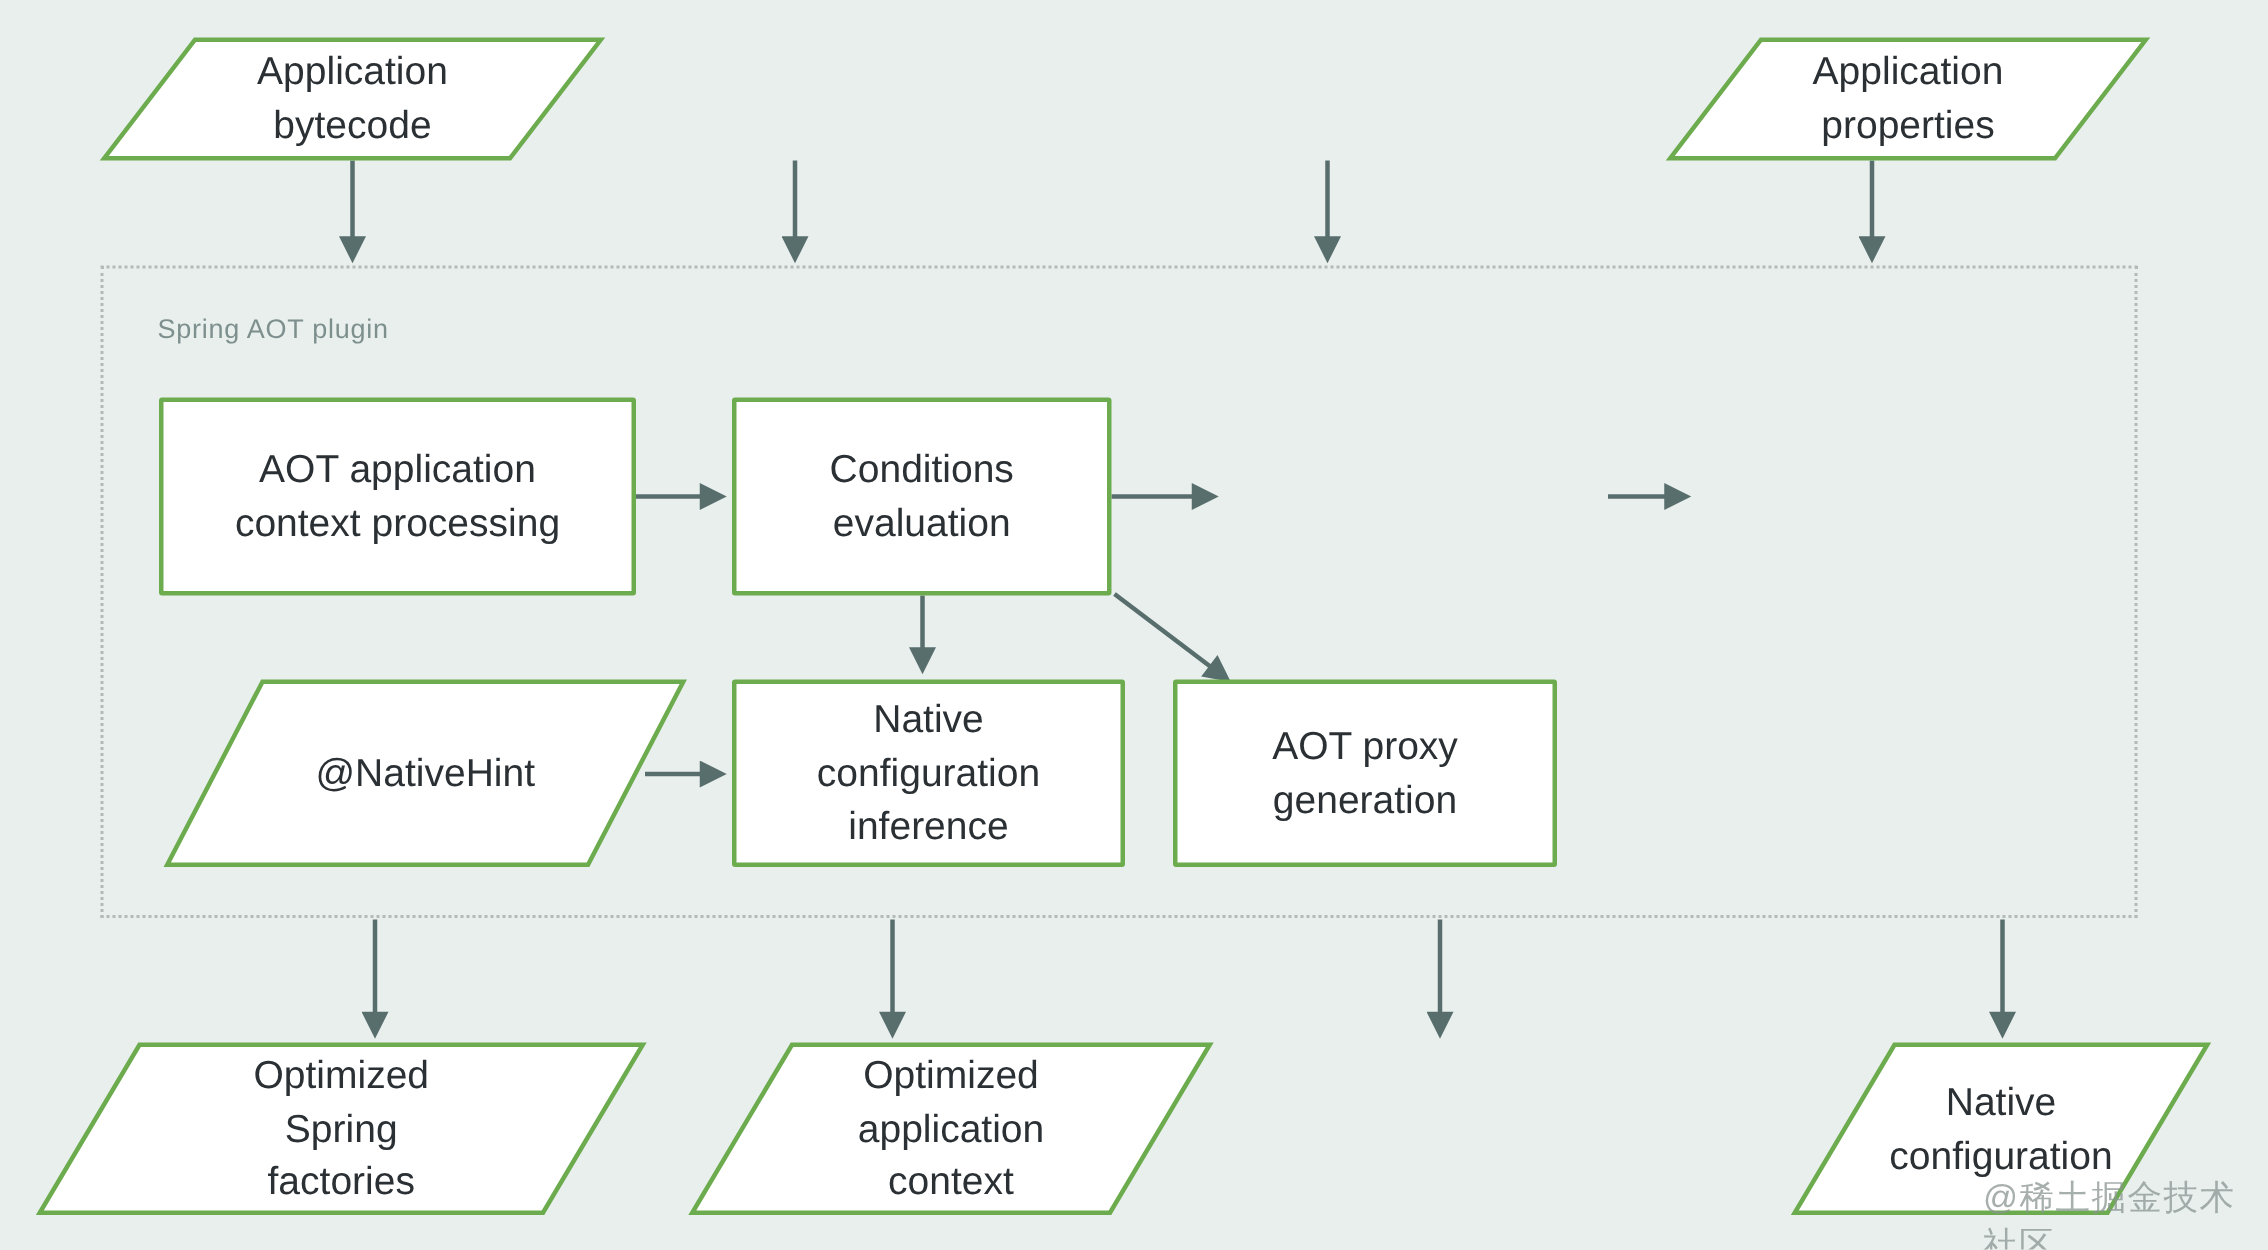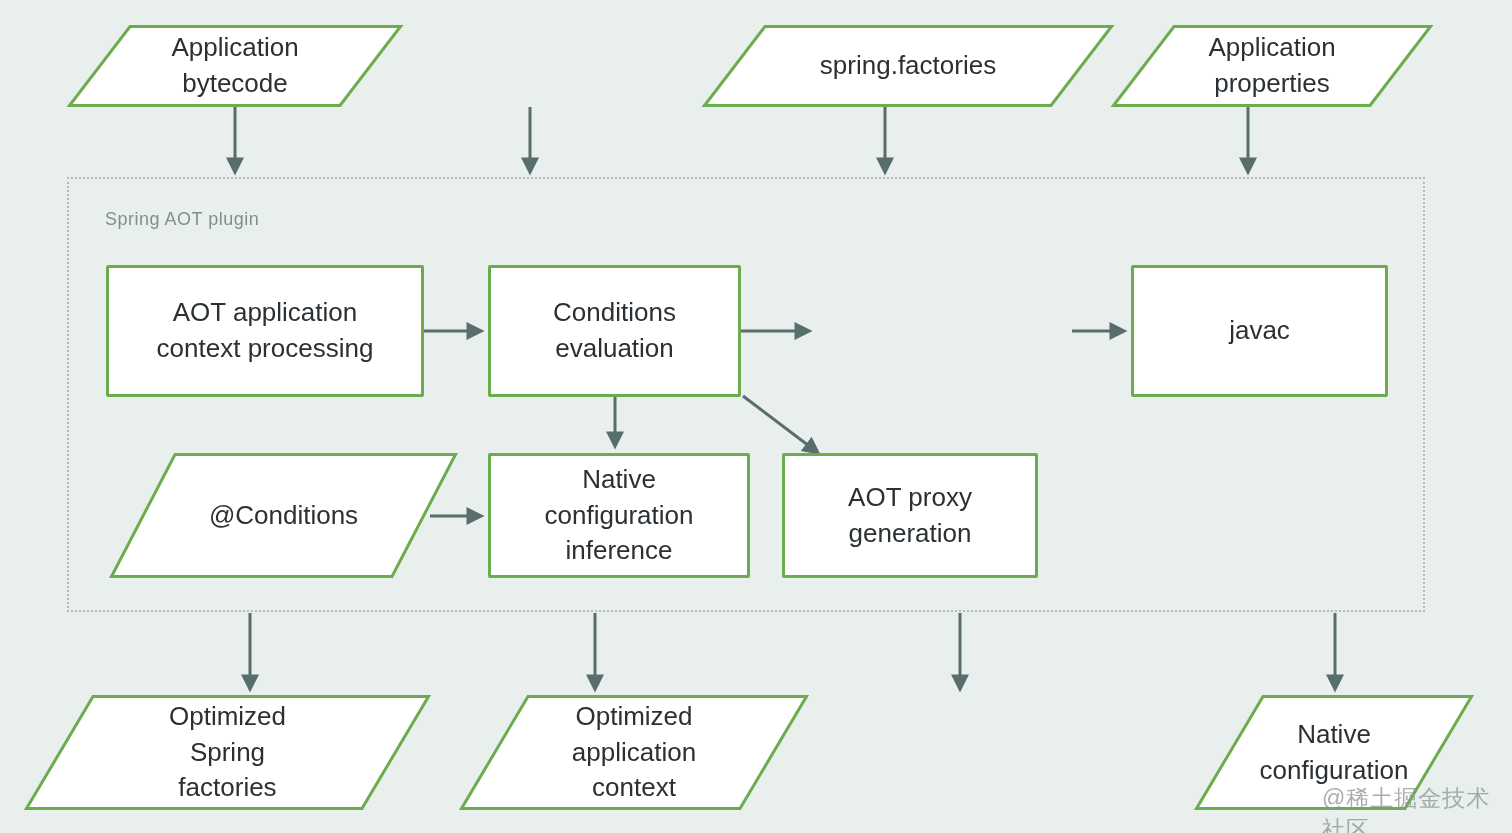--- a/index.html
+++ b/index.html
@@ -136,51 +136,42 @@
     <line x1="1335" y1="613" x2="1335" y2="688" marker-end="url(#ah)"></line>
   </svg>
 
   <div class="node para" id="n-app-bytecode">
     <svg width="334" height="82">
         <polygon points="62,1.5 332.5,1.5 272,80.5 1.5,80.5"></polygon>
       </svg>
     <div class="label">Application
 bytecode</div>
   </div>
-  <div class="node para" id="n-spring-factories">
-    <svg width="410" height="82">
-        <polygon points="62,1.5 408.5,1.5 348,80.5 1.5,80.5"></polygon>
-      </svg>
-    <div class="label">spring.factories</div>
-  </div>
   <div class="node para" id="n-app-properties">
     <svg width="320" height="82">
         <polygon points="62,1.5 318.5,1.5 258,80.5 1.5,80.5"></polygon>
       </svg>
     <div class="label">Application
 properties</div>
   </div>
 
   <div class="node rect" id="n-aot-processing">
     <div class="label">AOT application
 context processing</div>
   </div>
   <div class="node rect" id="n-conditions">
     <div class="label">Conditions
 evaluation</div>
   </div>
-  <div class="node rect" id="n-javac">
-    <div class="label">javac</div>
-  </div>
 
   <div class="node para" id="n-native-hint">
     <svg width="347" height="125">
         <polygon points="65,1.5 345.5,1.5 282,123.5 1.5,123.5"></polygon>
       </svg>
-    <div class="label">@Conditions</div>
+    <div class="label">@NativeHint</div>
   </div>
   <div class="node rect" id="n-native-inference">
     <div class="label">Native
 configuration
 inference</div>
   </div>
   <div class="node rect" id="n-aot-proxy">
     <div class="label">AOT proxy
 generation</div>
   </div>

